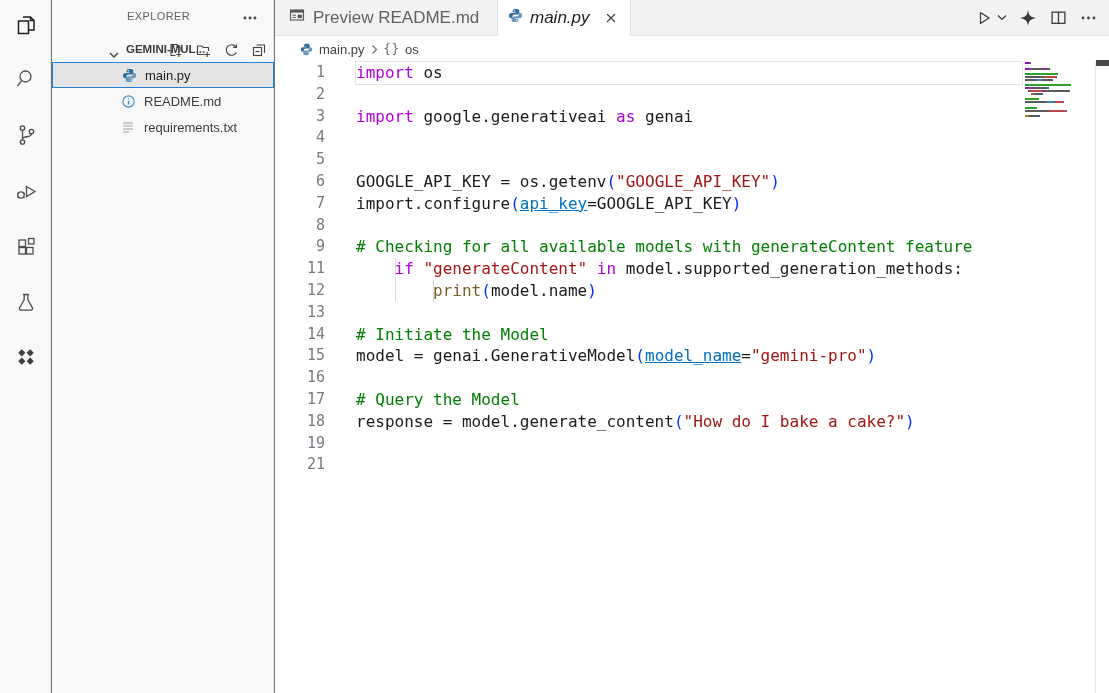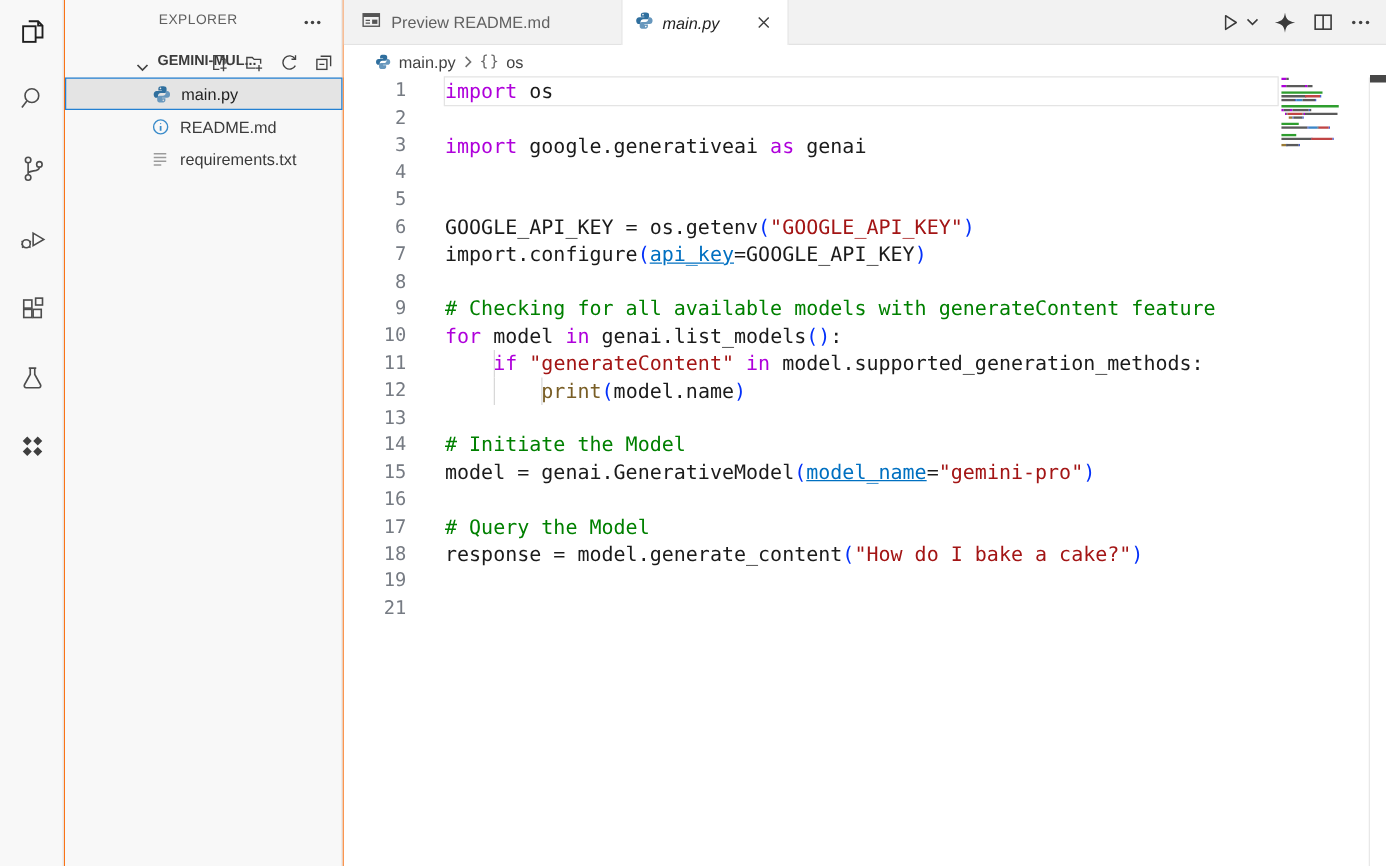--- a/index.html
+++ b/index.html
@@ -1,18 +1,18 @@
 <!DOCTYPE html>
 <html><head>
 <meta charset="utf-8">
 <style>
   * { margin:0; padding:0; box-sizing:border-box; }
   html,body { width:1109px; height:693px; overflow:hidden; background:#fff;
               font-family:"Liberation Sans", sans-serif; }
-  .app { position:relative; width:1109px; height:693px; background:#f97316; }
+  .app { position:relative; width:1109px; height:693px; background:#737373; }
 
   
   .activitybar { position:absolute; left:0; top:0; width:51px; height:693px;
                  background:#f8f8f8; border-right:1px solid #e7e7e7; }
   .ab-item { position:absolute; left:13px; width:26px; height:26px; display:flex;
              align-items:center; justify-content:center; cursor:pointer; }
   .ab-item svg { stroke:#4d4d4d; fill:none; stroke-width:1.3; }
   .ab-item.active svg { stroke:#1f1f1f; stroke-width:1.5; }
 
   
@@ -35,21 +35,21 @@
   .file-row .ficon { position:absolute; left:68px; width:16px; height:16px; display:flex;
                      align-items:center; justify-content:center; }
   .file-row .flabel { position:absolute; left:92px; }
   .file-row.selected { background:#e4e4e4; border:1px solid #2380d2; color:#1f1f1f; }
 
   
   .editor { position:absolute; left:275px; top:0; width:834px; height:693px; background:#fff; }
   .tabbar { position:absolute; left:0; top:0; width:834px; height:36px; background:#f2f2f2;
             border-bottom:1px solid #e3e3e3; }
   .tab { position:absolute; top:0; height:35px; display:flex; align-items:center;
-         cursor:pointer; font-size:13px; }
+         cursor:pointer; font-size:17px; }
   .tab-preview { left:0; width:222px; color:#616161; background:#f2f2f2; }
   .tab-preview .ticon { margin-left:14px; margin-right:8px; }
   .tab-active { left:222px; width:134px; background:#fff; height:36px;
                 border-left:1px solid #e3e3e3; border-right:1px solid #e3e3e3; color:#1f1f1f; }
   .tab-active .tlabel { font-style:italic; }
   .tab-active .ticon { margin-left:10px; margin-right:7px; }
   .tab-close { position:absolute; right:10px; top:9px; width:18px; height:18px; display:flex;
                align-items:center; justify-content:center; cursor:pointer; border-radius:4px; }
   .editor-actions { position:absolute; right:6px; top:0; height:35px; display:flex;
                     align-items:center; }
@@ -328,24 +328,20 @@
         </div>
         <div class="code-row">
           <div class="gutter">8</div>
           <div class="code-content"></div>
         </div>
         <div class="code-row">
           <div class="gutter">9</div>
           <div class="code-content"><span class="tk-cm"># Checking for all available models with generateContent feature</span></div>
         </div>
         <div class="code-row">
-          <div class="gutter">10</div>
-          <div class="code-content"><span class="tk-kw">for</span><span class="tk-df"> model </span><span class="tk-kw">in</span><span class="tk-df"> genai.list_models</span><span class="tk-br">()</span><span class="tk-df">:</span></div>
-        </div>
-        <div class="code-row">
           <div class="gutter">11</div>
           <div class="code-content"><i class="guide" style="left: 38.532px;"></i><span class="tk-ws">    </span><span class="tk-kw">if</span><span class="tk-df"> </span><span class="tk-st">"generateContent"</span><span class="tk-df"> </span><span class="tk-kw">in</span><span class="tk-df"> model.supported_generation_methods:</span></div>
         </div>
         <div class="code-row">
           <div class="gutter">12</div>
           <div class="code-content"><i class="guide" style="left: 38.532px;"></i><i class="guide" style="left: 77.064px;"></i><span class="tk-ws">        </span><span class="tk-fn">print</span><span class="tk-br">(</span><span class="tk-df">model.name</span><span class="tk-br">)</span></div>
         </div>
         <div class="code-row">
           <div class="gutter">13</div>
           <div class="code-content"></div>

